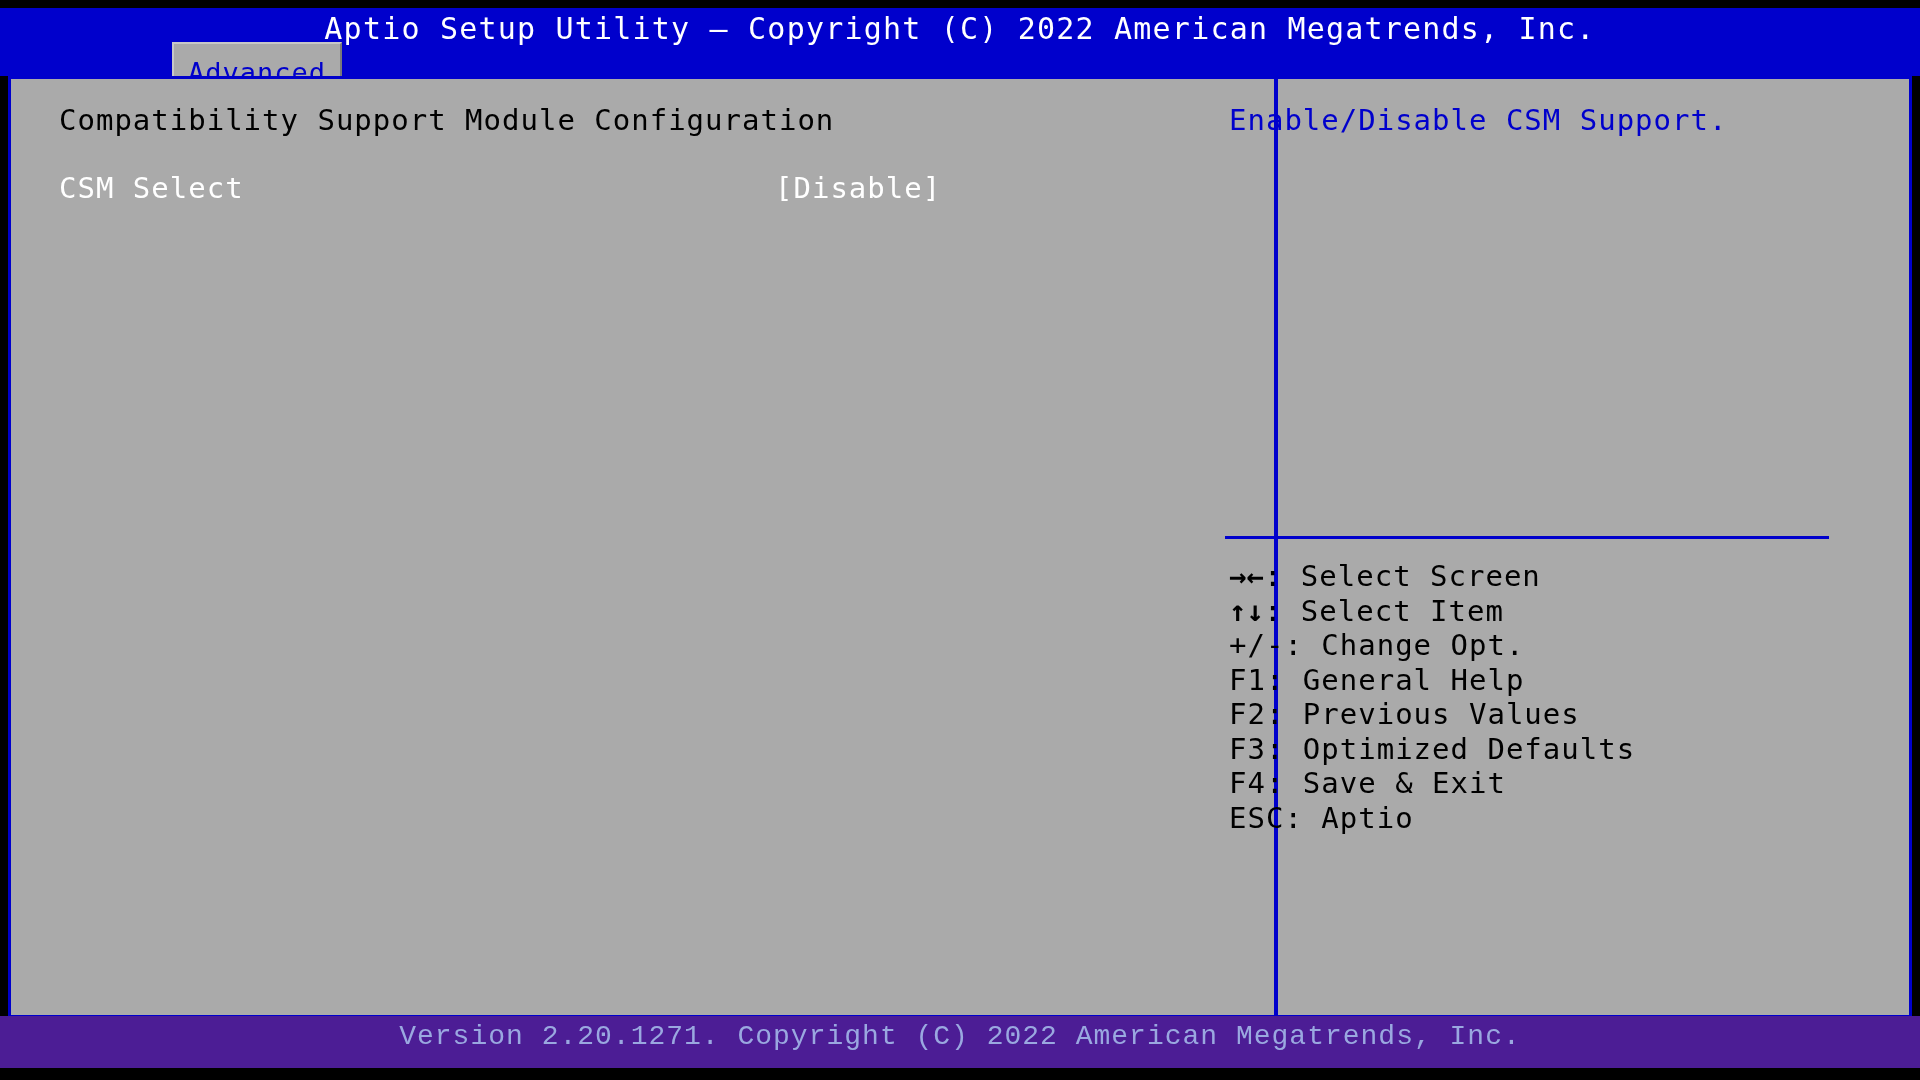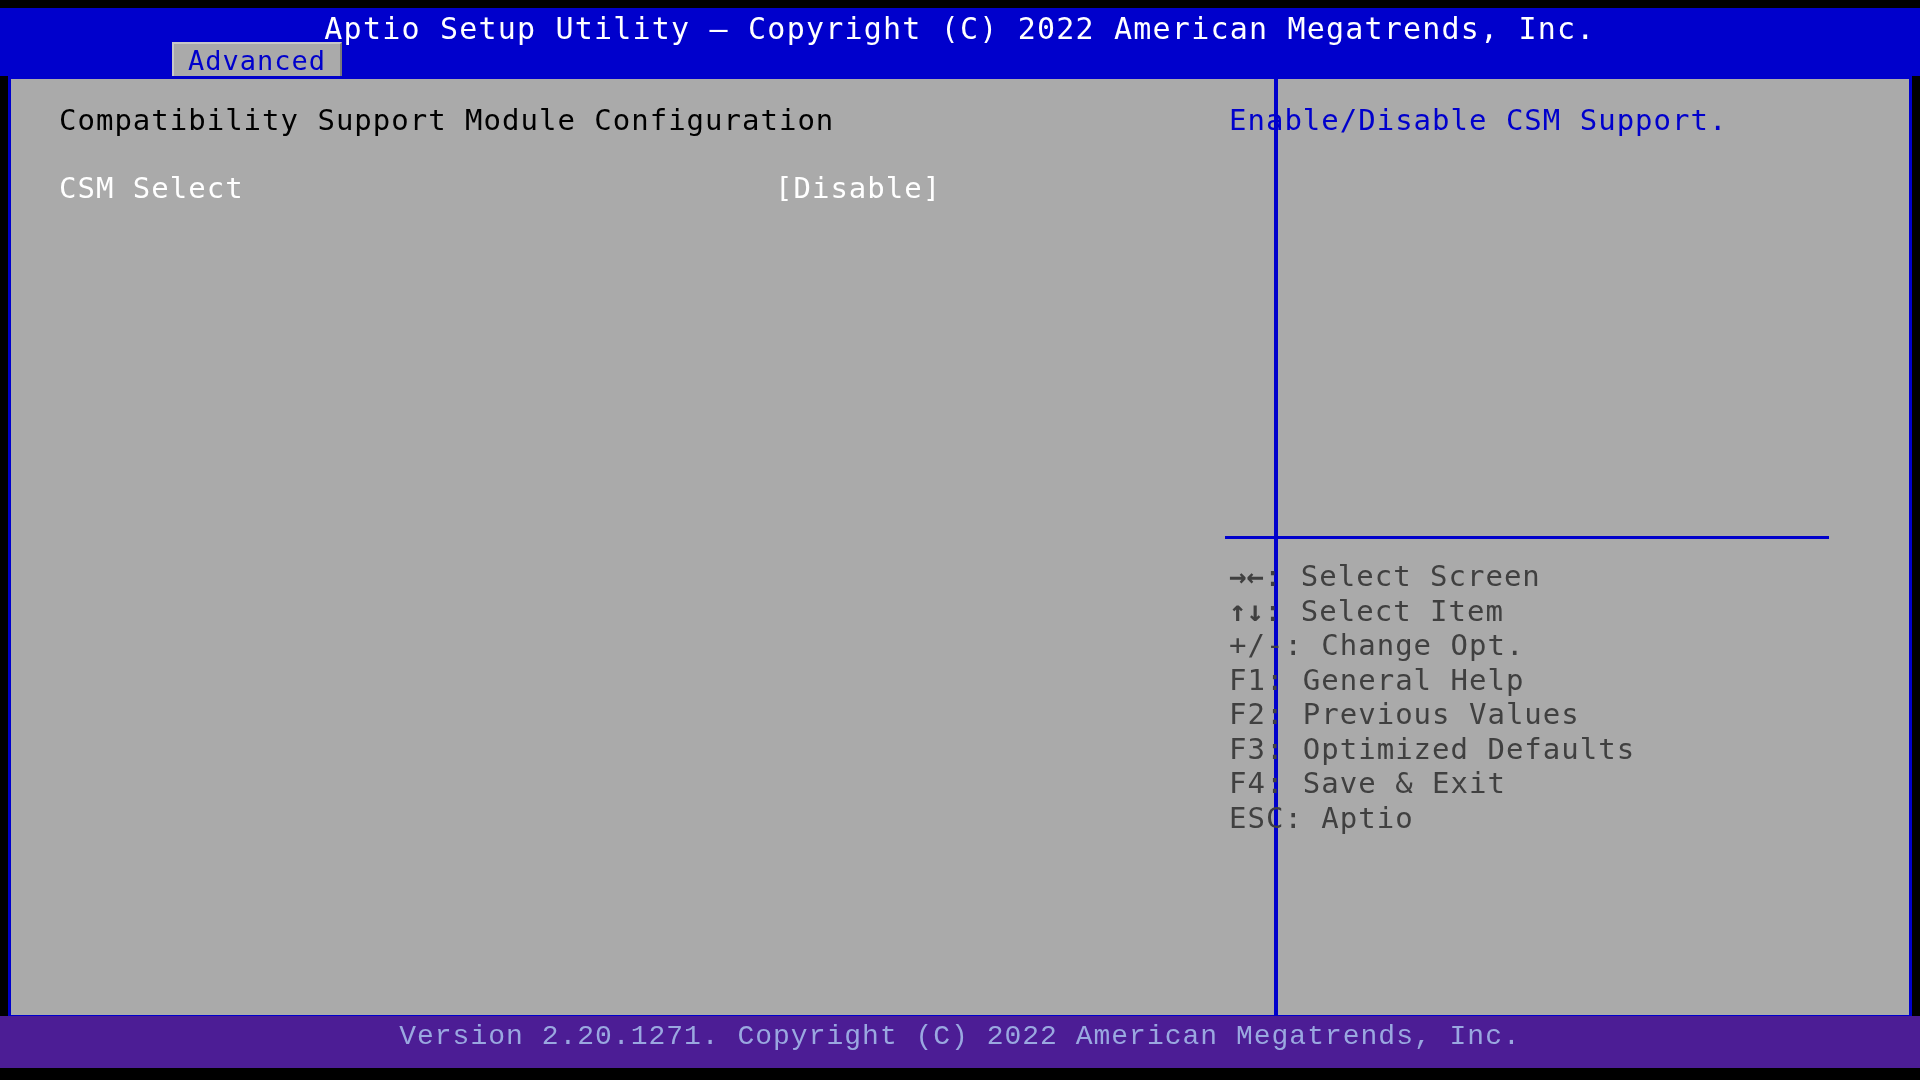--- a/index.html
+++ b/index.html
@@ -48,21 +48,21 @@
     position: absolute;
     left: 0;
     top: 42px;
     width: 1920px;
     height: 36px;
   }
   .tab {
     position: absolute;
     top: 0;
     height: 34px;
-    padding: 0 14px;
+    padding: 12px 14px;
     background: #AAAAAA;
     color: #0000CC;
     font-size: 27px;
     line-height: 34px;
     letter-spacing: 1px;
     white-space: pre;
     box-sizing: border-box;
     border-top: 2px solid #C8C8C8;
     border-left: 2px solid #C8C8C8;
     border-right: 2px solid #7A7A7A;
@@ -158,21 +158,21 @@
     height: 3px;
     background: #0000CC;
   }
   #keylegend {
     position: absolute;
     left: 14px;
     top: 480px;
     width: 600px;
   }
   .key-line {
-    color: #404040;
+    color: #000000;
     font-size: 29px;
     line-height: 34.5px;
     letter-spacing: 1px;
     white-space: pre;
     height: 34.5px;
   }
   .key-glyph {
     font-weight: bold;
     letter-spacing: 0px;
   }

